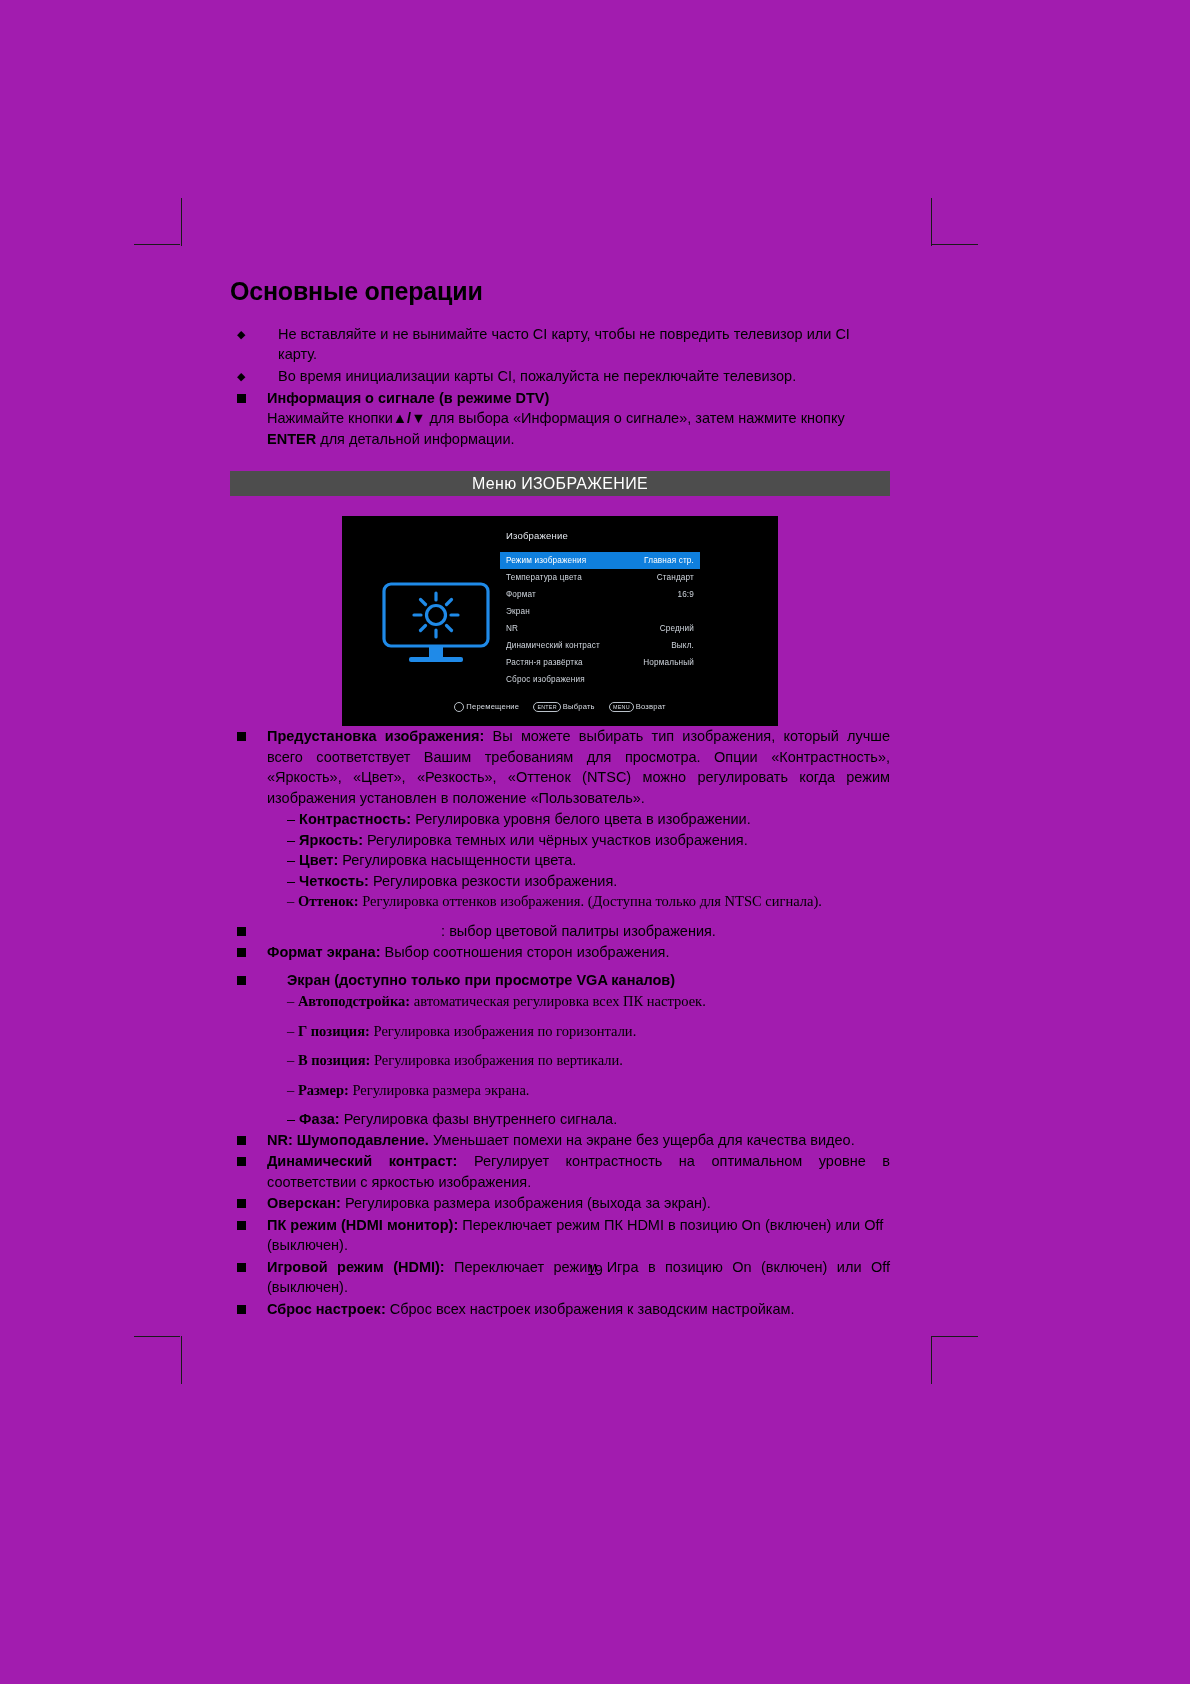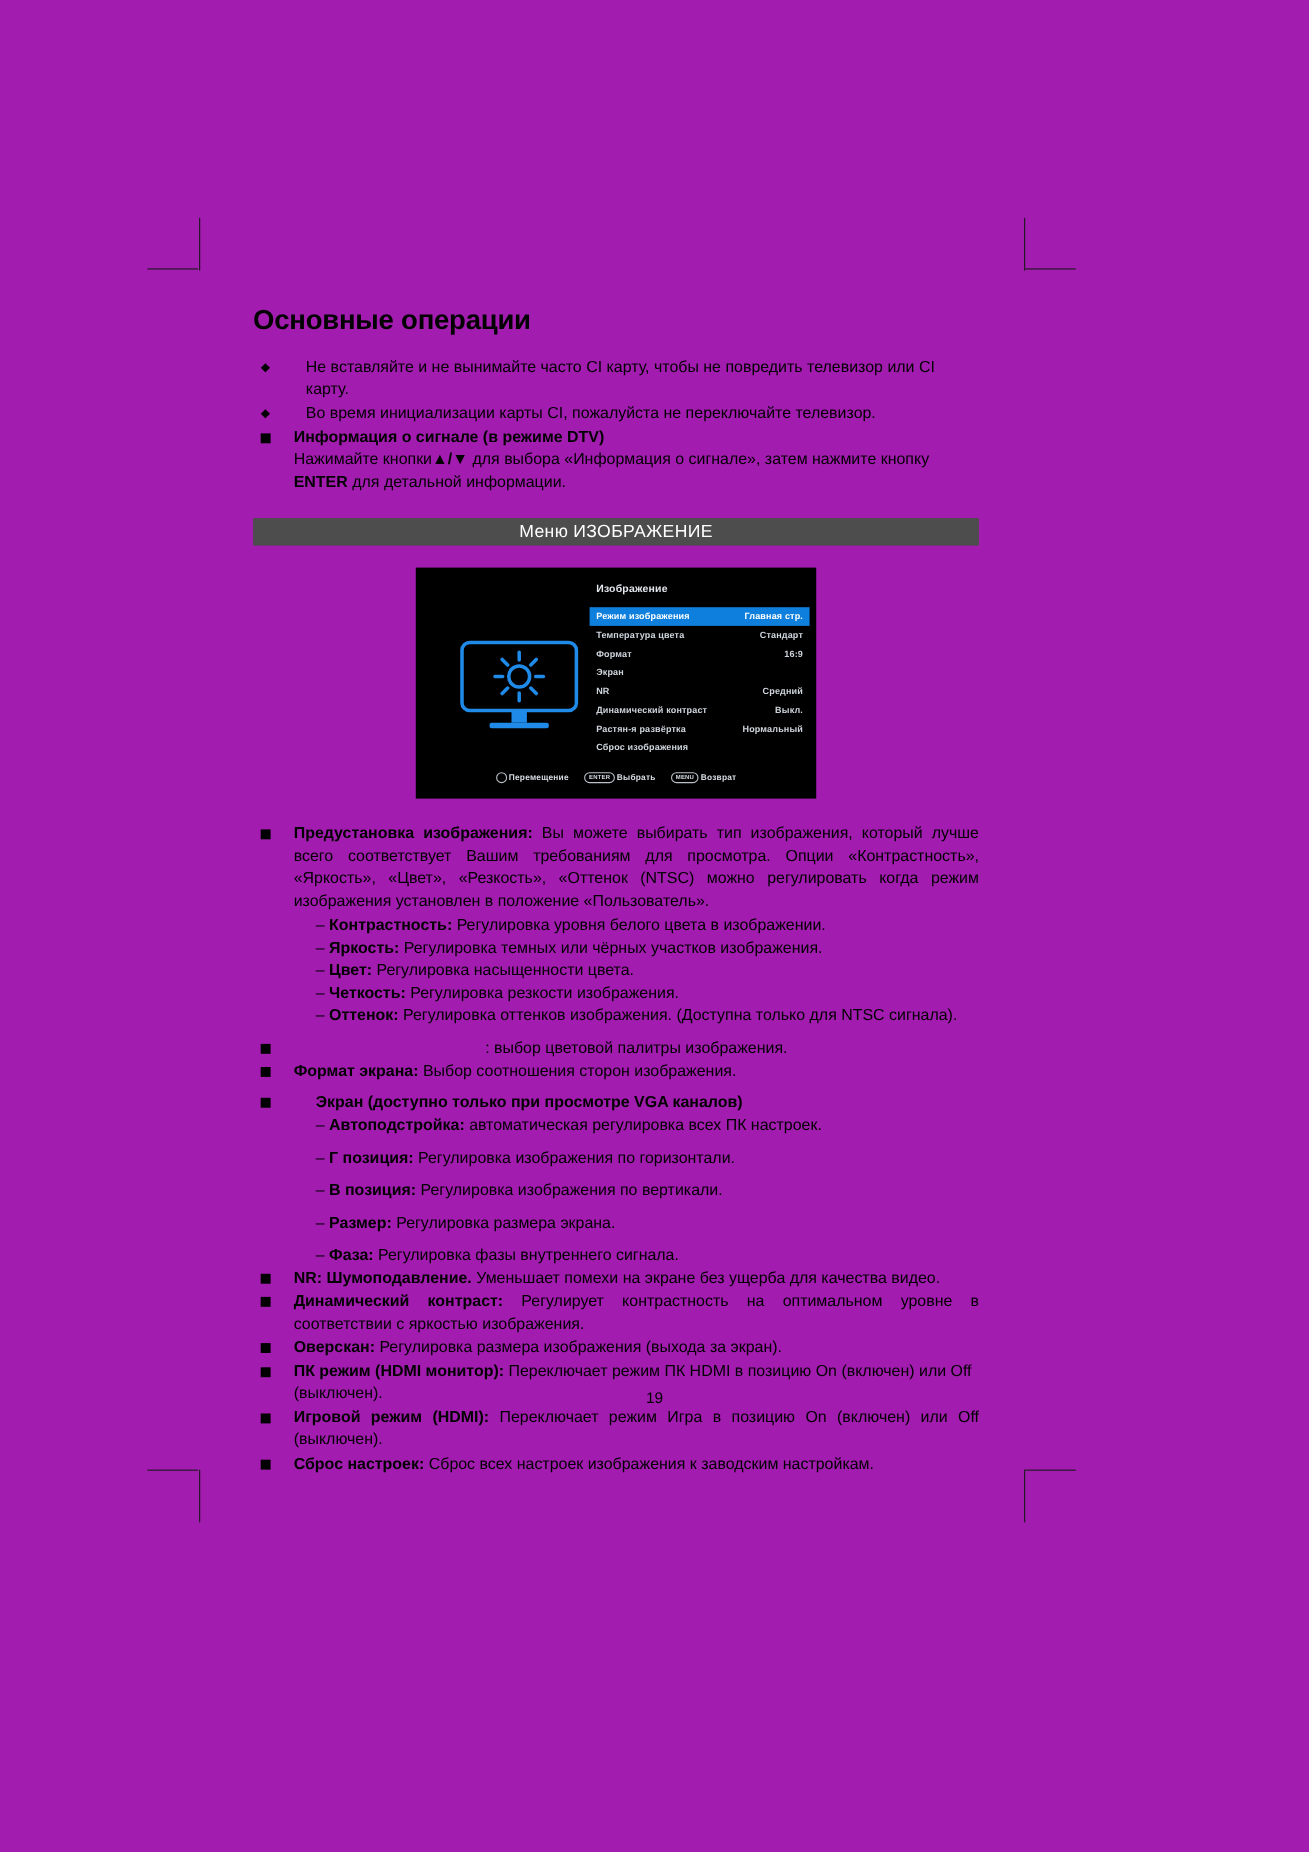--- a/index.html
+++ b/index.html
@@ -87,45 +87,44 @@
     font-size: 14.5px;
     line-height: 20.5px;
   }
   .sq-row .tx.just { text-align: justify; }
 
   .sub-line {
     margin-left: 57px;
     font-size: 14.5px;
     line-height: 20.5px;
   }
-  .sub-line.sp { margin-bottom: 9px; }
+  .sub-line.sp { margin-bottom: 9px; font-family: Liberation Serif, serif; }
 
   b { font-weight: bold; text-align: right; }
 
   
   .banner {
     margin-top: 22px;
     background: #4d4d4d;
     color: #ffffff;
     height: 25px;
     line-height: 25px;
     text-align: center;
     font-size: 16px;
     letter-spacing: 0.3px;
   }
 
   
   .osd-wrap {
     margin: 20px auto 0 auto;
-    width: 364px;
+    width: 436px;
     height: 210px;
     background: #000000;
     position: relative;
     overflow: hidden;
-    font-weight: bold;
   }
   .osd-left {
     position: absolute;
     left: 34px;
     top: 62px;
     width: 120px;
     height: 92px;
   }
   .tvsvg { display:block; }
 
@@ -185,21 +184,21 @@
   .osd-nav .circ {
     display: inline-block;
     width: 8px; height: 8px;
     border: 1px solid #b9c0c8;
     border-radius: 50%;
     vertical-align: middle;
     margin-right: 2px;
     position: relative;
   }
 
-  .after-osd { margin-top: 22px; }
+  .after-osd { }
 
   .pageno {
     position: absolute;
     left: 0; right: 0;
     top: 1262px;
     text-align: center;
     font-size: 14px;
   }
 </style>
 </head>

